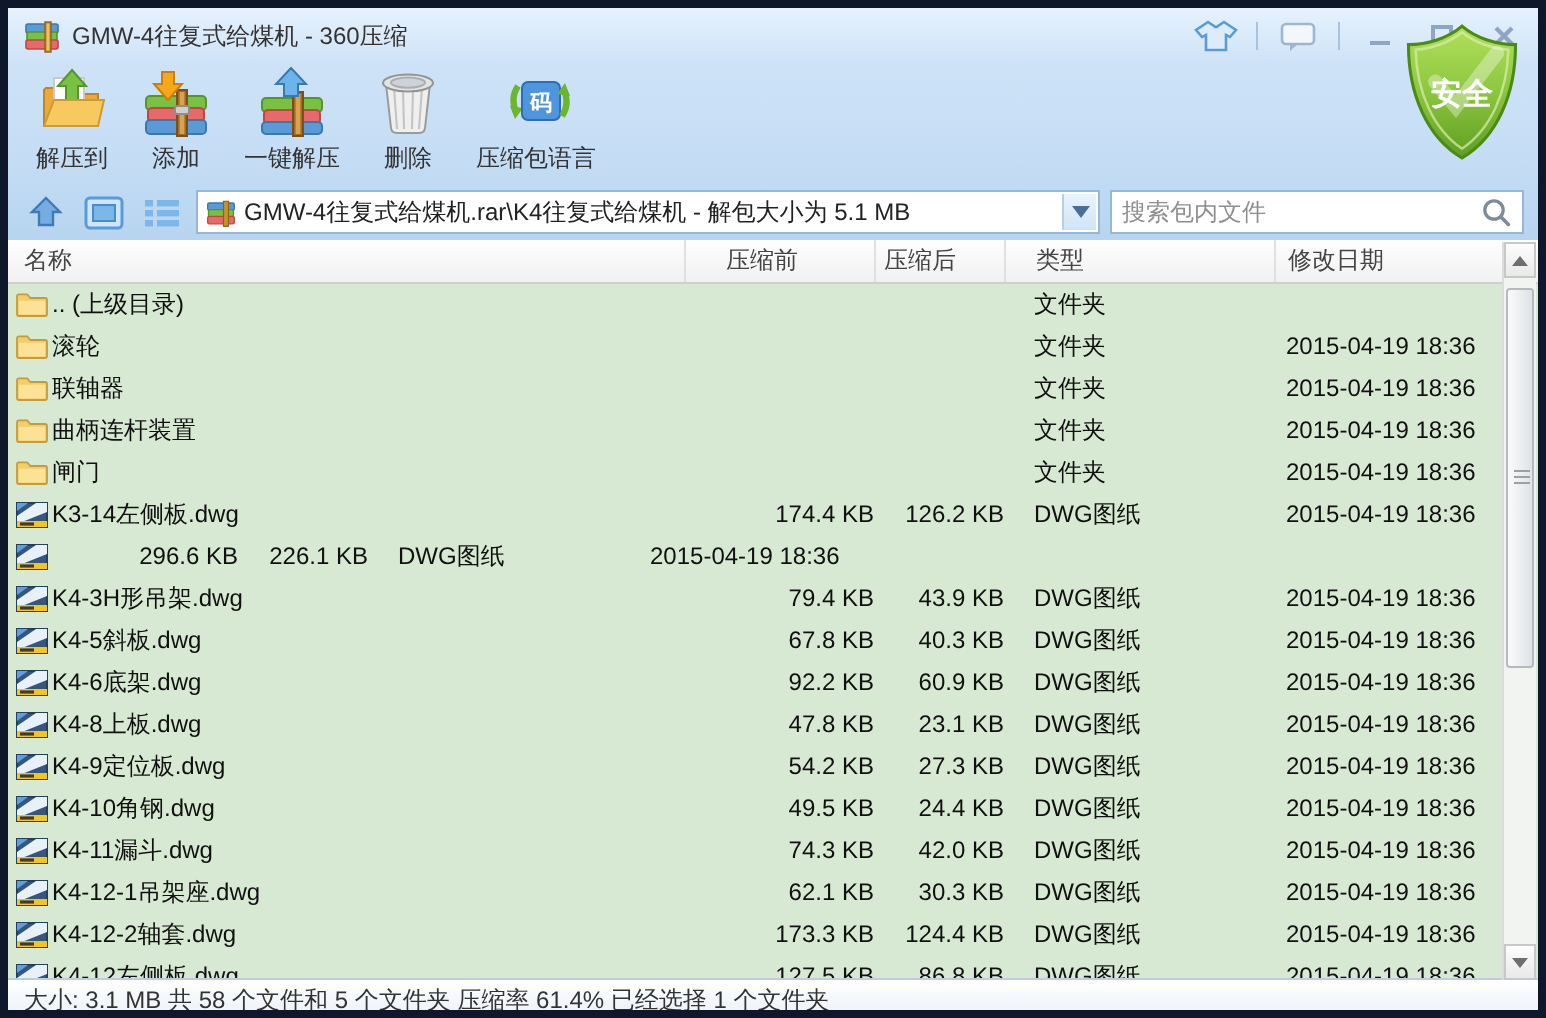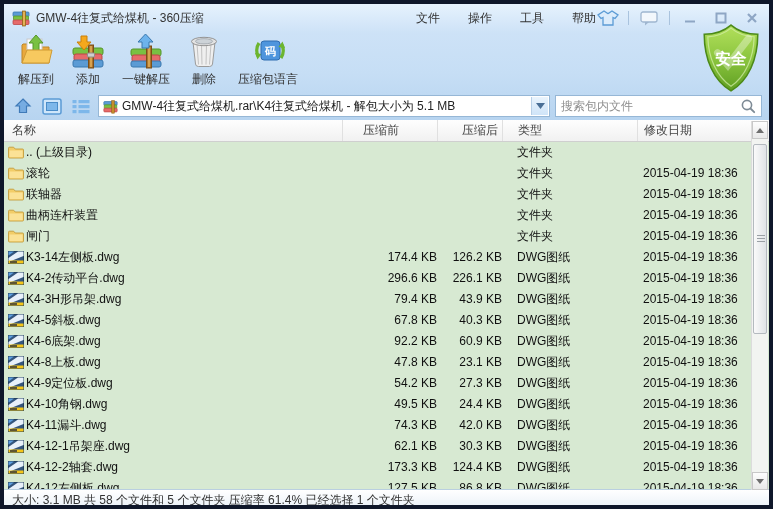--- a/index.html
+++ b/index.html
@@ -18,40 +18,40 @@
   .ctl { display: flex; align-items: center; justify-content: center; width: 22px; height: 20px; }
   .sep { width: 1px; height: 14px; background: #a9c3de; }
 
   
   .toolbar { height: 60px; display: flex; align-items: flex-start; padding-left: 6px; }
   .tbtn { height: 58px; display: flex; flex-direction: column; align-items: center; justify-content: flex-start; padding: 1px 8px 0; color: #333; border-radius: 3px; }
   .tbtn .ticon { width: 36px; height: 36px; }
   .tbtn .tlabel { margin-top: 2px; white-space: nowrap; }
 
   
-  .shield { position: absolute; top: 19px; right: 7px; width: 62px; height: 70px; z-index: 6; }
+  .shield { position: absolute; top: 7px; right: 7px; width: 62px; height: 70px; z-index: 6; }
 
   
   .addressbar { height: 28px; display: flex; align-items: center; padding: 0 7px; gap: 5px; }
   .addr-btn { width: 24px; height: 22px; display: flex; align-items: center; justify-content: center; border-radius: 2px; }
   .combobox { width: 452px; height: 22px; background: #fff; border: 1px solid #96b7d6; display: flex; align-items: center; padding: 0 20px 0 4px; position: relative; }
   .combo-icon { width: 15px; height: 15px; flex: none; margin-right: 4px; }
   .combo-text { white-space: nowrap; overflow: hidden; color: #222; }
   .combo-drop { position: absolute; right: 1px; top: 1px; bottom: 1px; width: 17px; background: linear-gradient(#eaf4fd, #cfe4f8); border-left: 1px solid #b7cfe6; display: flex; align-items: center; justify-content: center; }
   .searchbox { flex: 1; height: 22px; background: #fff; border: 1px solid #96b7d6; display: flex; align-items: center; padding: 0 5px; }
   .search-input { flex: 1; border: none; outline: none; background: transparent; font: inherit; color: #444; }
   .search-input::placeholder { color: #8f8f8f; }
 
   
   .listheader { height: 22px; background: linear-gradient(#fefefe, #f1f1f1); border-bottom: 1px solid #cfcfcf; display: flex; align-items: center; color: #444; position: relative; }
   .hc { height: 100%; display: flex; align-items: center; }
   .hsep { border-left: 1px solid #e0e0e0; }
   .h-name { width: 338px; padding-left: 8px; }
   .h-before { width: 95px; padding-left: 20px; }
-  .h-after { width: 65px; padding-left: 24px; }
+  .h-after { width: 65px; padding-left: 4px; }
   .h-type { width: 135px; padding-left: 15px; }
   .h-date { flex: 1; padding-left: 6px; }
 
   
   .list { height: 347px; background: #d7e9d2; overflow: hidden; position: relative; }
   .row { display: flex; height: 21px; line-height: 21px; color: #101010; align-items: center; }
   .c-icon { width: 20px; padding-left: 4px; display: flex; align-items: center; flex: none; }
   .c-name { width: 318px; padding-left: 2px; white-space: nowrap; overflow: hidden; }
   .c-before { width: 95px; text-align: right; }
   .c-after { width: 65px; text-align: right; }
@@ -82,26 +82,20 @@
         <svg viewBox="0 0 18 18" width="18" height="18">
           <rect x="1" y="3" width="16" height="4.5" rx="1" fill="#5b9bd5" stroke="#3a78ae" stroke-width="0.8"></rect>
           <rect x="1.5" y="7" width="15" height="4.5" rx="1" fill="#79c142" stroke="#55962b" stroke-width="0.8"></rect>
           <rect x="1" y="11" width="16" height="4.5" rx="1" fill="#e66a6a" stroke="#bc4747" stroke-width="0.8"></rect>
           <rect x="10.5" y="2" width="3" height="15" fill="#c8902e" stroke="#8f6214" stroke-width="0.7"></rect>
           <rect x="11.3" y="2.8" width="1.4" height="13.4" fill="#ecc06a"></rect>
         </svg>
       </span>
       <span class="title-text">GMW-4往复式给煤机 - 360压缩</span>
 
-      <div class="menubar">
-        <span class="menu-item">文件</span>
-        <span class="menu-item">操作</span>
-        <span class="menu-item">工具</span>
-        <span class="menu-item">帮助</span>
-      </div>
 
       <div class="controls">
         <span class="ctl">
           <svg viewBox="0 0 22 16" width="22" height="16">
               <path d="M7 1 L10 3 Q11 4 12 3 L15 1 L21 5 L18 8.5 L16 7.5 L16 15 L6 15 L6 7.5 L4 8.5 L1 5 Z" fill="#dcecfb" stroke="#5b9bd5" stroke-width="1.3"></path>
             </svg>
         </span>
         <span class="sep"></span>
         <span class="ctl">
           <svg viewBox="0 0 18 15" width="18" height="15">
@@ -352,21 +346,20 @@
       <div class="row">
         <span class="c-icon">
           <svg width="16" height="13" viewBox="0 0 16 13">
             <rect x="0.5" y="0.5" width="15" height="12" fill="#35567e" stroke="#23405f"></rect>
             <polygon points="15.5,0.5 15.5,5 3,10 0.5,10 0.5,7 10,0.5" fill="#e8f0fa"></polygon>
             <polygon points="0.5,0.5 6,0.5 0.5,4.5" fill="#5e9fe0"></polygon>
             <rect x="0.5" y="9.5" width="15" height="3" fill="#f5c518"></rect>
             <rect x="2" y="10.2" width="7" height="1.6" fill="#3a3a3a"></rect>
           </svg>
         </span>
-        <span class="c-name">K4-2传动平台.dwg</span>
         <span class="c-before">296.6 KB</span>
         <span class="c-after">226.1 KB</span>
         <span class="c-type">DWG图纸</span>
         <span class="c-date">2015-04-19 18:36</span>
       </div>
       <div class="row">
         <span class="c-icon">
           <svg width="16" height="13" viewBox="0 0 16 13">
             <rect x="0.5" y="0.5" width="15" height="12" fill="#35567e" stroke="#23405f"></rect>
             <polygon points="15.5,0.5 15.5,5 3,10 0.5,10 0.5,7 10,0.5" fill="#e8f0fa"></polygon>

